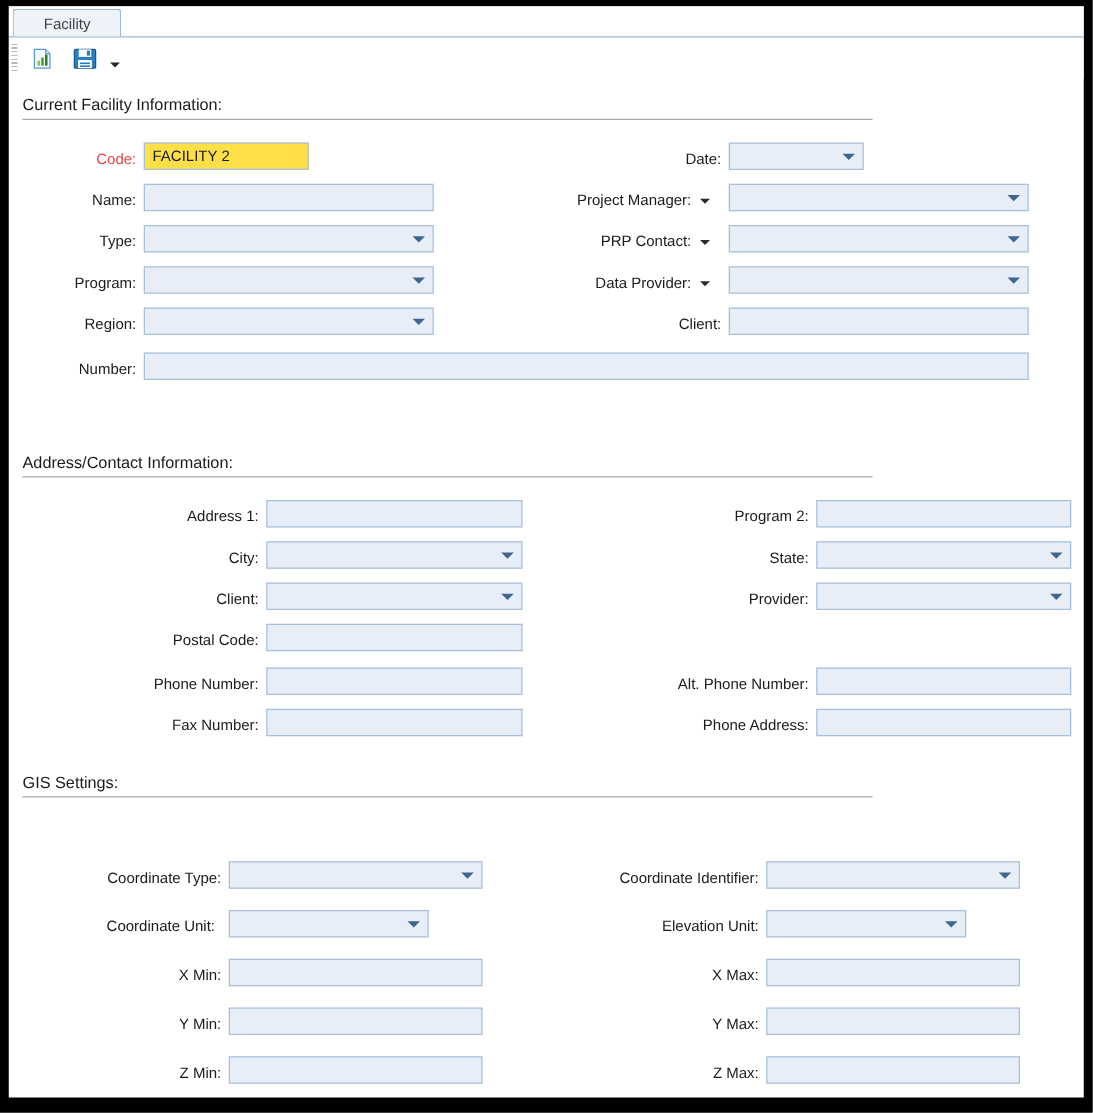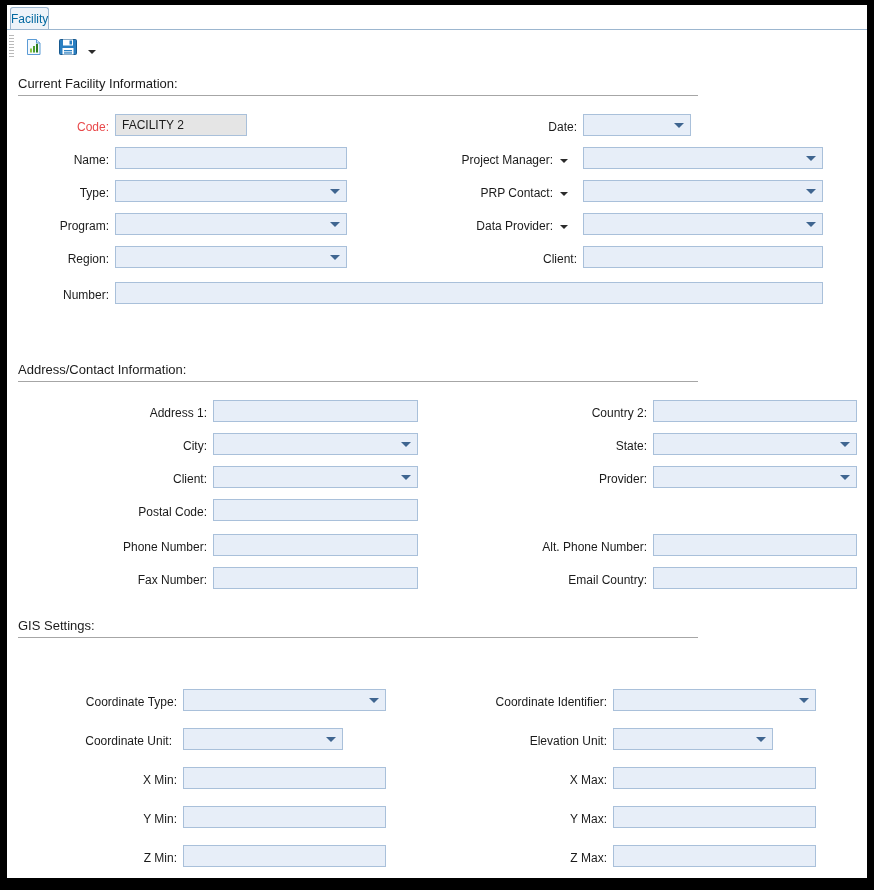--- a/index.html
+++ b/index.html
@@ -40,28 +40,28 @@
     bottom: 0;
     width: 860px;
     height: 1px;
     background: #9cb6cf;
   }
   .tab {
     position: absolute;
     left: 3px;
     top: 2px;
     height: 22px;
-    padding: 0 0;
+    padding: 0 24px;
     box-sizing: border-box;
     background: #eef3f9;
     border: 1px solid #9cb6cf;
     border-bottom: none;
     border-radius: 3px 3px 0 0;
     font-size: 12px;
-    color: #0369a1;
+    color: #404040;
     line-height: 22px;
     white-space: nowrap;
   }
 
   
   #toolbar {
     position: absolute;
     left: 0;
     top: 26px;
     width: 860px;
@@ -132,21 +132,21 @@
   }
   .lbl.req { color: #e8484a; }
 
   .fld {
     position: absolute;
     height: 22px;
     box-sizing: border-box;
     background: #e7eef8;
     border: 1px solid #a9c0da;
   }
-  .fld.light { background: #e5e5e5; }
+  .fld.light { background: #fde047; }
   .fld .val {
     position: absolute;
     left: 6px;
     top: 0;
     height: 20px;
     line-height: 20px;
     font-size: 12px;
     color: #1b1b1b;
     white-space: nowrap;
   }
@@ -313,21 +313,21 @@
   <div class="lbl" style="left:50px; top:535px; width:150px;">Phone Number:</div>
   <div class="fld" style="left:206px; top:529px; width:205px;">
     <span class="val"></span>
   </div>
 
   <div class="lbl" style="left:50px; top:568px; width:150px;">Fax Number:</div>
   <div class="fld" style="left:206px; top:562px; width:205px;">
     <span class="val"></span>
   </div>
 
-  <div class="lbl" style="left:500px; top:401px; width:140px;">Country 2:</div>
+  <div class="lbl" style="left:500px; top:401px; width:140px;">Program 2:</div>
   <div class="fld" style="left:646px; top:395px; width:204px;">
     <span class="val"></span>
   </div>
 
   <div class="lbl" style="left:500px; top:434px; width:140px;">State:</div>
   <div class="fld" style="left:646px; top:428px; width:204px;">
     <span class="val"></span>
     <span class="arrow"></span>
   </div>
 
@@ -335,21 +335,21 @@
   <div class="fld" style="left:646px; top:461px; width:204px;">
     <span class="val"></span>
     <span class="arrow"></span>
   </div>
 
   <div class="lbl" style="left:470px; top:535px; width:170px;">Alt. Phone Number:</div>
   <div class="fld" style="left:646px; top:529px; width:204px;">
     <span class="val"></span>
   </div>
 
-  <div class="lbl" style="left:470px; top:568px; width:170px;">Email Country:</div>
+  <div class="lbl" style="left:470px; top:568px; width:170px;">Phone Address:</div>
   <div class="fld" style="left:646px; top:562px; width:204px;">
     <span class="val"></span>
   </div>
 
   <div class="section-head" style="left:11px; top:613px;">GIS Settings:</div>
   <div class="section-rule" style="left:11px; top:632px; width:680px;"></div>
 
 
   <div class="lbl" style="left:40px; top:690px; width:130px;">Coordinate Type:</div>
   <div class="fld" style="left:176px; top:684px; width:203px;">

